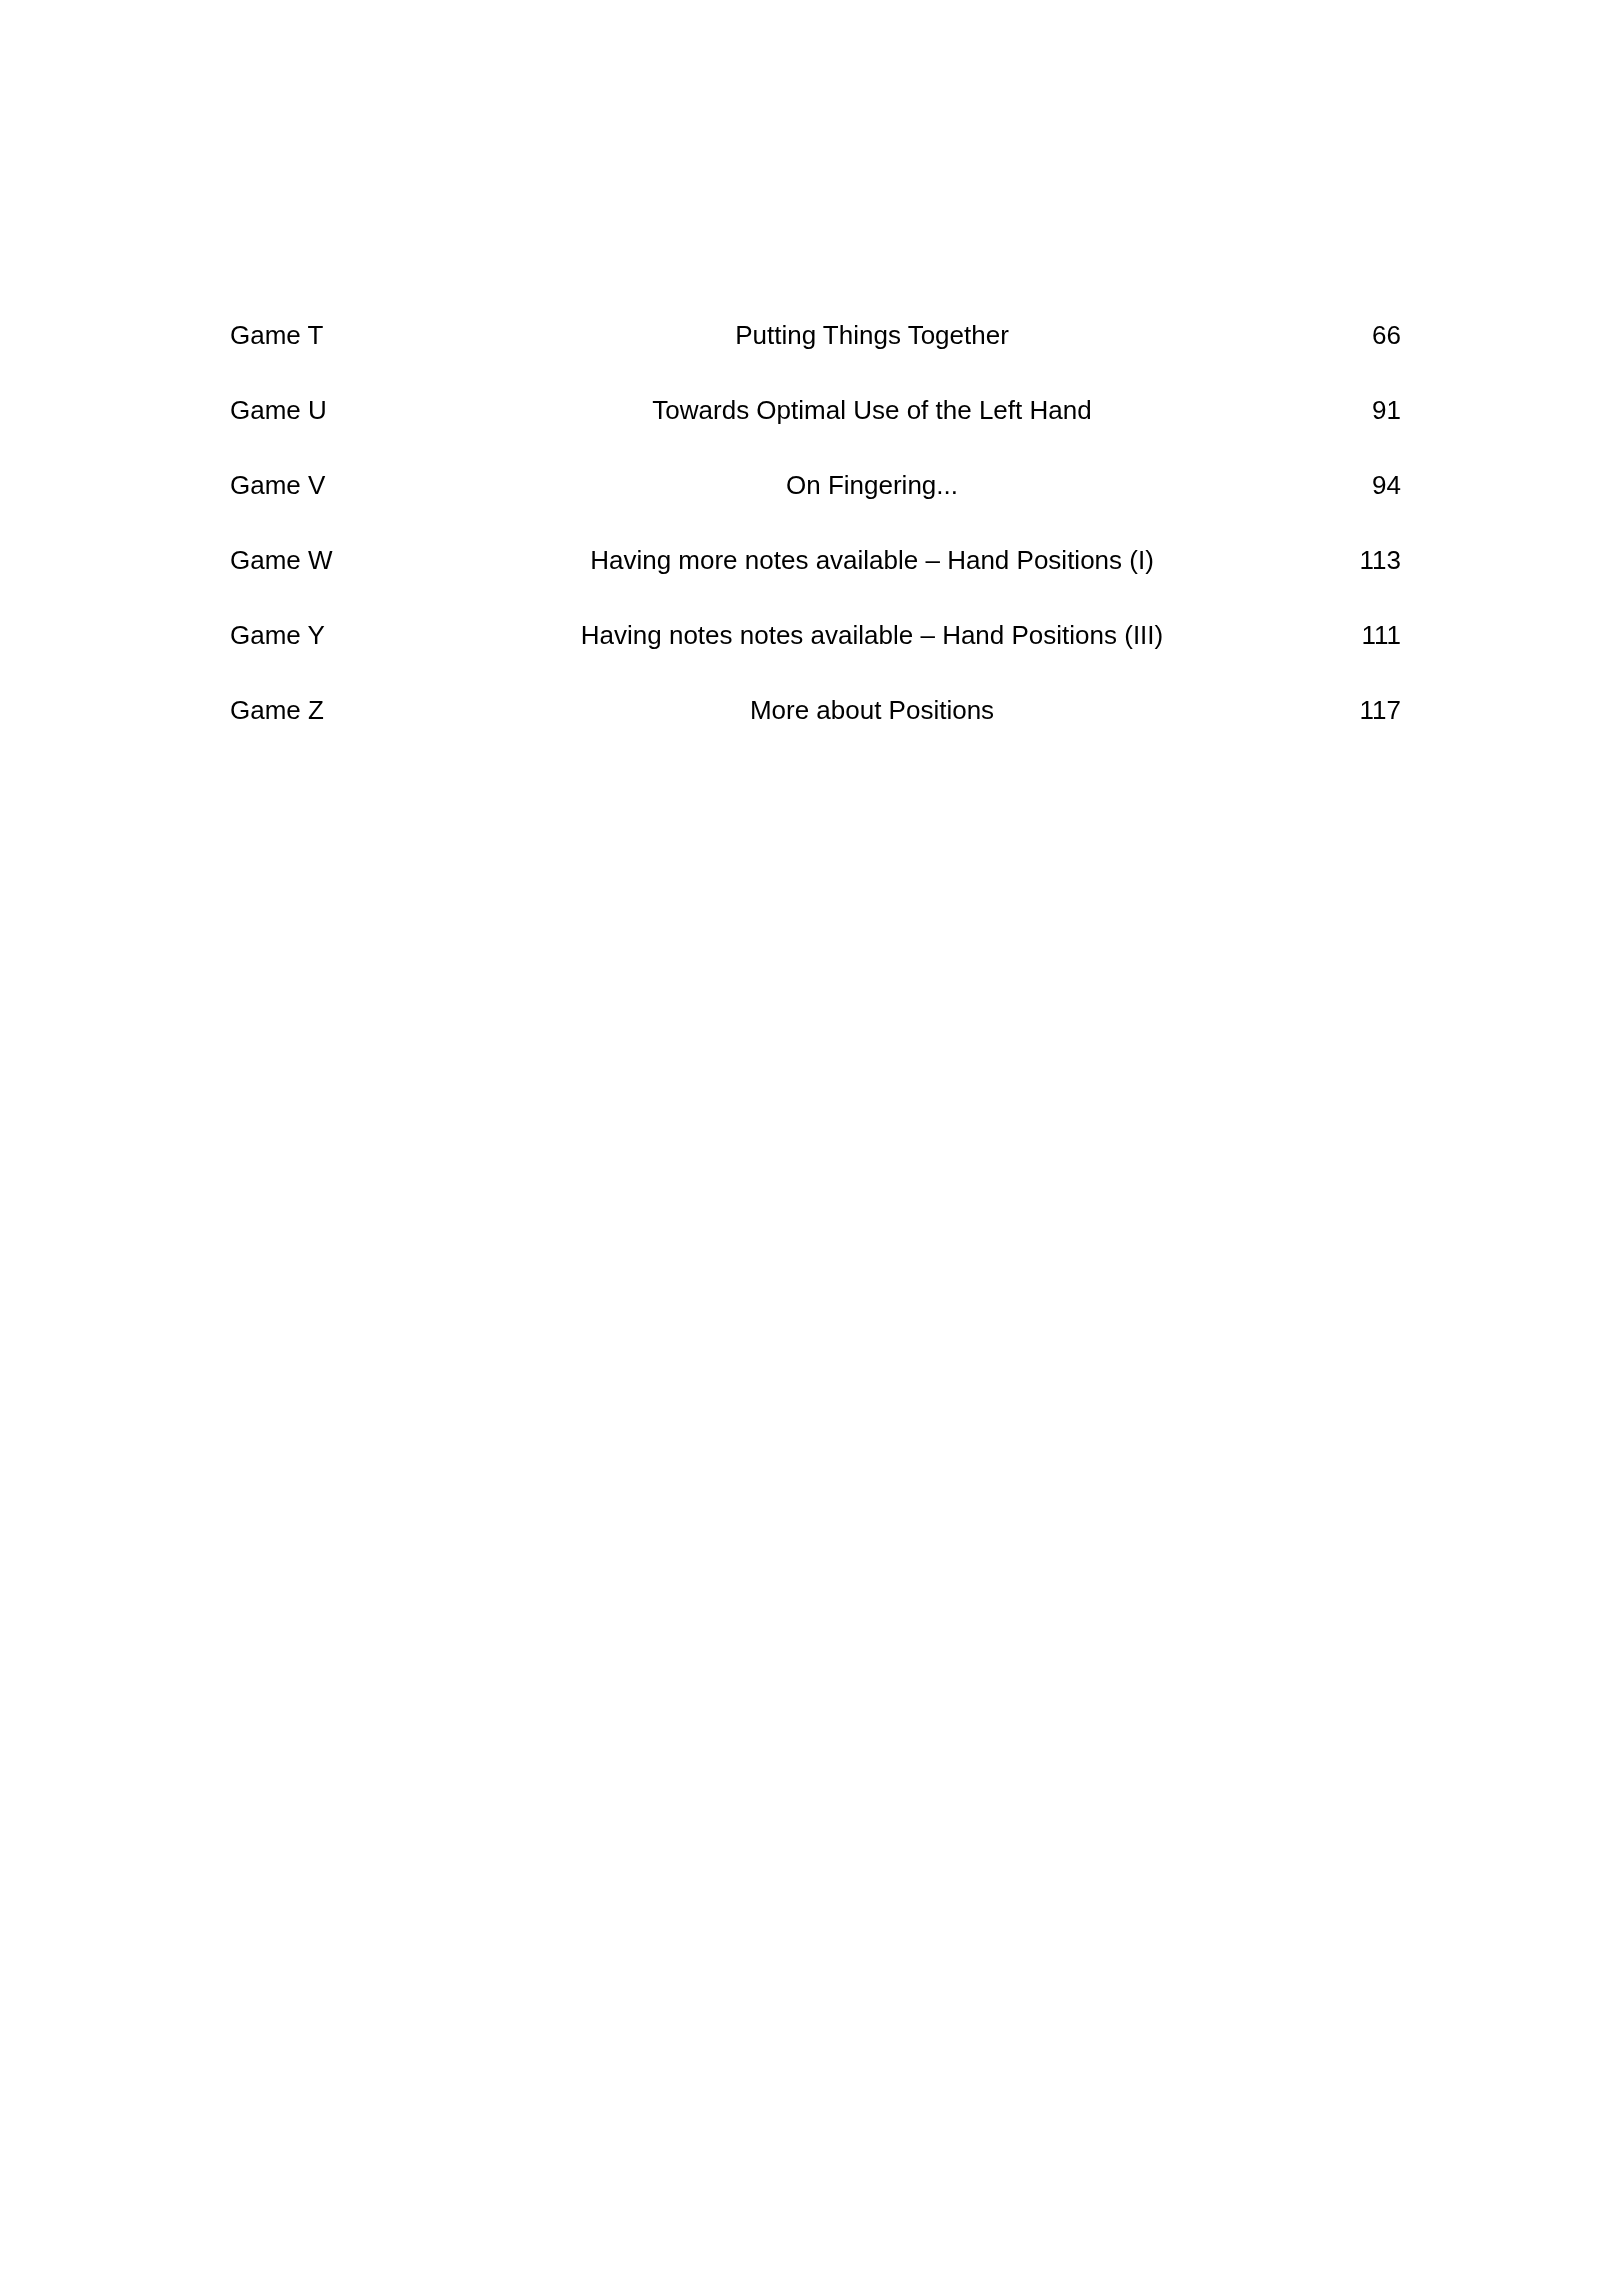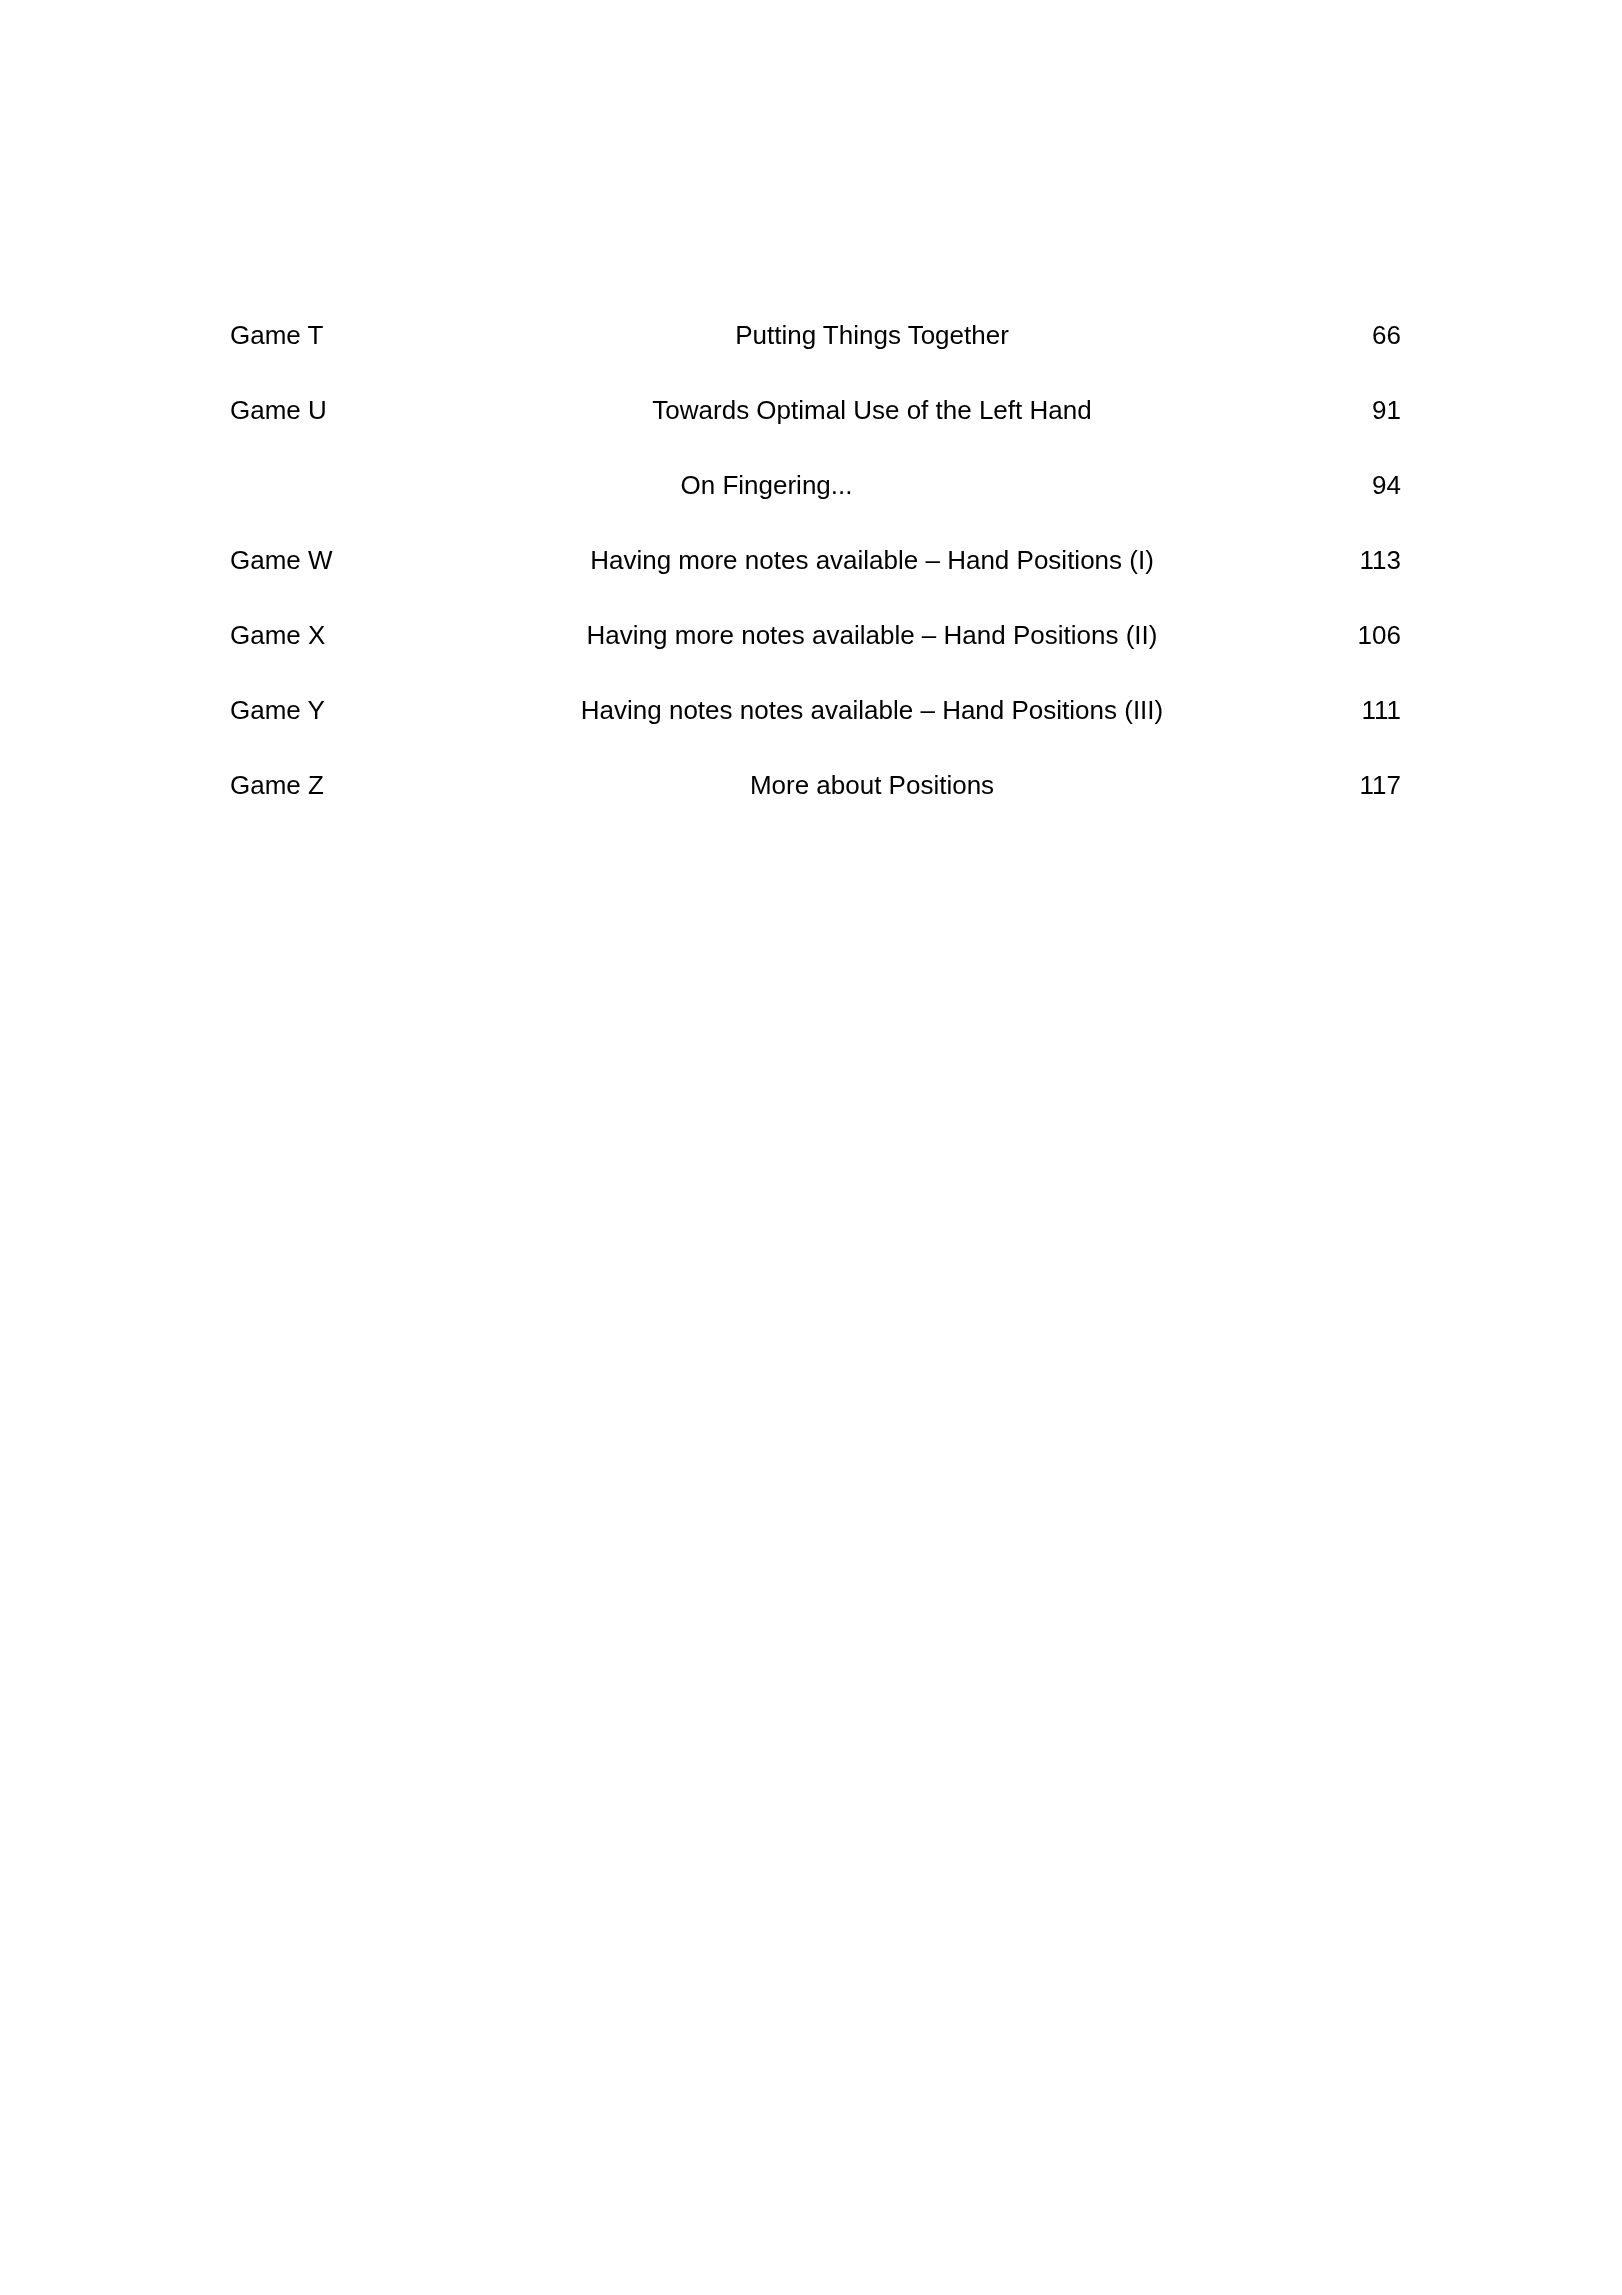--- a/index.html
+++ b/index.html
@@ -63,35 +63,31 @@
       <span class="col-page">66</span>
     </div>
 
     <div class="toc-row">
       <span class="col-label">Game U</span>
       <span class="col-title">Towards Optimal Use of the Left Hand</span>
       <span class="col-page">91</span>
     </div>
 
     <div class="toc-row">
+      <span class="col-label">Game V</span>
       <span class="col-title">On Fingering...</span>
       <span class="col-page">94</span>
     </div>
 
     <div class="toc-row">
       <span class="col-label">Game W</span>
       <span class="col-title">Having more notes available – Hand Positions (I)</span>
       <span class="col-page">113</span>
     </div>
 
-    <div class="toc-row">
-      <span class="col-label">Game X</span>
-      <span class="col-title">Having more notes available – Hand Positions (II)</span>
-      <span class="col-page">106</span>
-    </div>
 
     <div class="toc-row">
       <span class="col-label">Game Y</span>
       <span class="col-title">Having notes notes available – Hand Positions (III)</span>
       <span class="col-page">111</span>
     </div>
 
     <div class="toc-row">
       <span class="col-label">Game Z</span>
       <span class="col-title">More about Positions</span>

